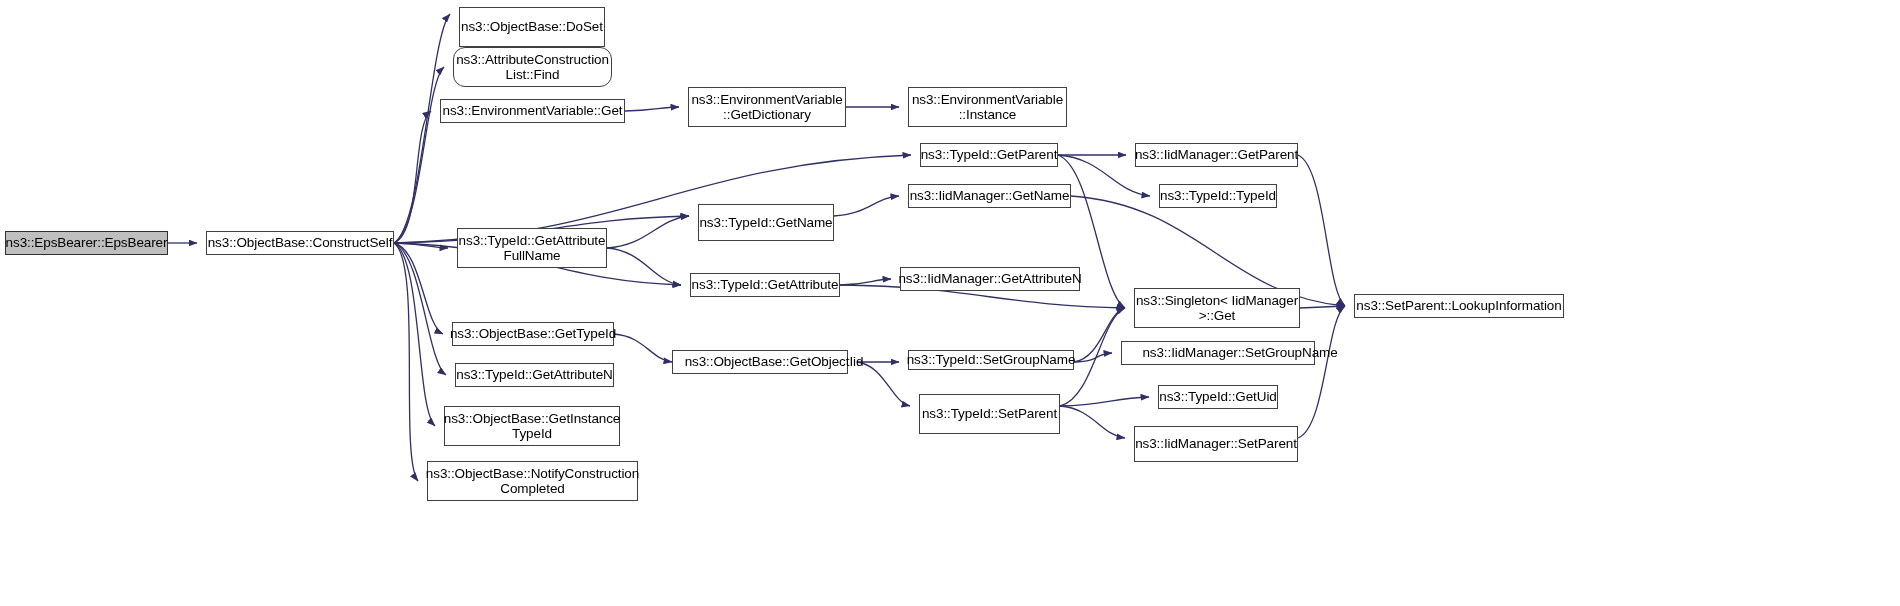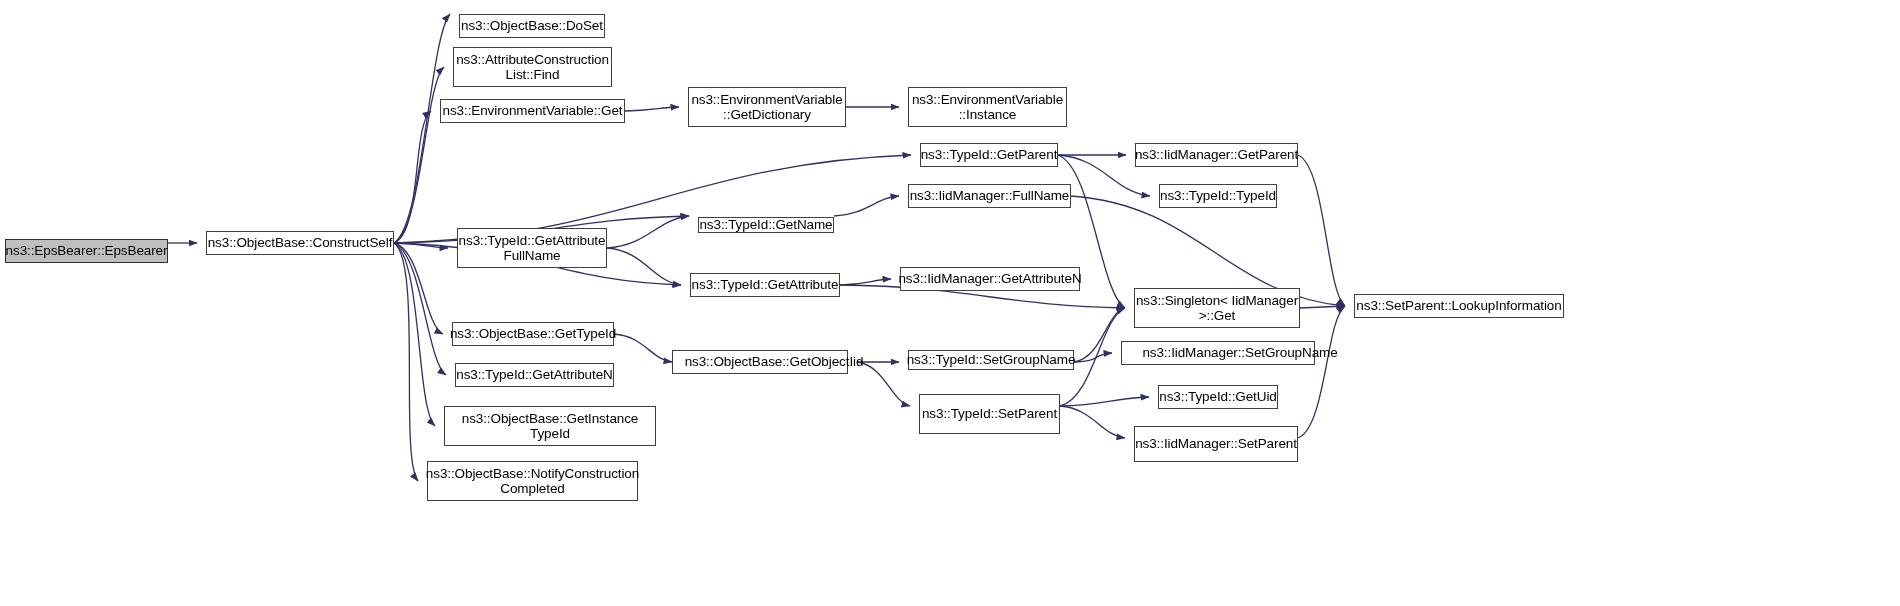--- a/index.html
+++ b/index.html
@@ -85,48 +85,48 @@
         <path d="M1074,362 C1102,357.68 1106,313.4 1125,308" fill="none" stroke="#303065" stroke-width="1.3" marker-end="url(#arrowhead)"></path>
         <path d="M1074,362 C1102,361.28 1093,353.9 1112,353" fill="none" stroke="#303065" stroke-width="1.3" marker-end="url(#arrowhead)"></path>
         <path d="M1060,406 C1093.3,398.16 1100.7,317.8 1125,308" fill="none" stroke="#303065" stroke-width="1.3" marker-end="url(#arrowhead)"></path>
         <path d="M1060,406 C1104.1,405.28 1113.9,397.9 1149,397" fill="none" stroke="#303065" stroke-width="1.3" marker-end="url(#arrowhead)"></path>
         <path d="M1060,406 C1093.3,408.56 1100.7,434.8 1125,438" fill="none" stroke="#303065" stroke-width="1.3" marker-end="url(#arrowhead)"></path>
         <path d="M1298,438 C1326,427.44 1326,319.2 1345,306" fill="none" stroke="#303065" stroke-width="1.3" marker-end="url(#arrowhead)"></path>
         <path d="M1300,308 L1345,306" fill="none" stroke="#303065" stroke-width="1.3" marker-end="url(#arrowhead)"></path>
       </g>
   </svg>
   <div id="nodes-group">
-      <div class="gnode root" style="left: 5px; top: 231px; width: 163px; height: 24px; margin-top: 8px;">ns3::EpsBearer::EpsBearer</div>
+      <div class="gnode root" style="left: 5px; top: 231px; width: 163px; height: 24px;">ns3::EpsBearer::EpsBearer</div>
       <div class="gnode" style="left: 206px; top: 231px; width: 188px; height: 24px;">ns3::ObjectBase::ConstructSelf</div>
-      <div class="gnode" style="left: 459px; top: 14px; width: 146px; height: 24px;">ns3::ObjectBase::DoSet</div>
-      <div class="gnode" style="left: 453px; top: 47px; width: 159px; height: 40px;">ns3::AttributeConstruction
+      <div class="gnode" style="left: 459px; top: 7px; width: 146px; height: 40px;">ns3::ObjectBase::DoSet</div>
+      <div class="gnode" style="left: 453px; top: 47px; width: 159px; height: 40px; border-radius: 12px;">ns3::AttributeConstruction
 List::Find</div>
       <div class="gnode" style="left: 440px; top: 99px; width: 185px; height: 24px;">ns3::EnvironmentVariable::Get</div>
       <div class="gnode" style="left: 688px; top: 87px; width: 158px; height: 40px;">ns3::EnvironmentVariable
 ::GetDictionary</div>
       <div class="gnode" style="left: 908px; top: 87px; width: 159px; height: 40px;">ns3::EnvironmentVariable
 ::Instance</div>
       <div class="gnode" style="left: 920px; top: 143px; width: 138px; height: 24px;">ns3::TypeId::GetParent</div>
       <div class="gnode" style="left: 1135px; top: 143px; width: 163px; height: 24px;">ns3::IidManager::GetParent</div>
-      <div class="gnode" style="left: 908px; top: 184px; width: 163px; height: 24px;">ns3::IidManager::FullName</div>
+      <div class="gnode" style="left: 908px; top: 184px; width: 163px; height: 24px;">ns3::IidManager::GetName</div>
       <div class="gnode" style="left: 1159px; top: 184px; width: 118px; height: 24px;">ns3::TypeId::TypeId</div>
-      <div class="gnode" style="left: 698px; top: 204px; width: 136px; height: 16px; margin-top: 13px;">ns3::TypeId::GetName</div>
+      <div class="gnode" style="left: 698px; top: 204px; width: 136px; height: 37px;">ns3::TypeId::GetName</div>
       <div class="gnode" style="left: 457px; top: 228px; width: 150px; height: 40px;">ns3::TypeId::GetAttribute
 FullName</div>
       <div class="gnode" style="left: 690px; top: 273px; width: 150px; height: 24px;">ns3::TypeId::GetAttribute</div>
       <div class="gnode" style="left: 900px; top: 267px; width: 180px; height: 24px;">ns3::IidManager::GetAttributeN</div>
       <div class="gnode" style="left: 1134px; top: 288px; width: 166px; height: 40px;">ns3::Singleton&lt; IidManager
 &gt;::Get</div>
       <div class="gnode" style="left: 1354px; top: 294px; width: 210px; height: 24px;">ns3::SetParent::LookupInformation</div>
       <div class="gnode" style="left: 452px; top: 322px; width: 162px; height: 24px;">ns3::ObjectBase::GetTypeId</div>
       <div class="gnode" style="left: 672px; top: 350px; width: 176px; height: 24px; padding-left: 28px;">ns3::ObjectBase::GetObjectIid</div>
       <div class="gnode" style="left: 908px; top: 350px; width: 166px; height: 20px;">ns3::TypeId::SetGroupName</div>
       <div class="gnode" style="left: 1121px; top: 341px; width: 194px; height: 24px; padding-left: 44px;">ns3::IidManager::SetGroupName</div>
       <div class="gnode" style="left: 455px; top: 363px; width: 159px; height: 24px;">ns3::TypeId::GetAttributeN</div>
       <div class="gnode" style="left: 919px; top: 394px; width: 141px; height: 40px;">ns3::TypeId::SetParent</div>
       <div class="gnode" style="left: 1158px; top: 385px; width: 120px; height: 24px;">ns3::TypeId::GetUid</div>
       <div class="gnode" style="left: 1134px; top: 426px; width: 164px; height: 36px;">ns3::IidManager::SetParent</div>
-      <div class="gnode" style="left: 444px; top: 406px; width: 212px; height: 40px;">ns3::ObjectBase::GetInstance
+      <div class="gnode" style="left: 444px; top: 406px; width: 176px; height: 40px;">ns3::ObjectBase::GetInstance
 TypeId</div>
       <div class="gnode" style="left: 427px; top: 461px; width: 211px; height: 40px;">ns3::ObjectBase::NotifyConstruction
 Completed</div>
     </div>
 </div>
 
 </body></html>

